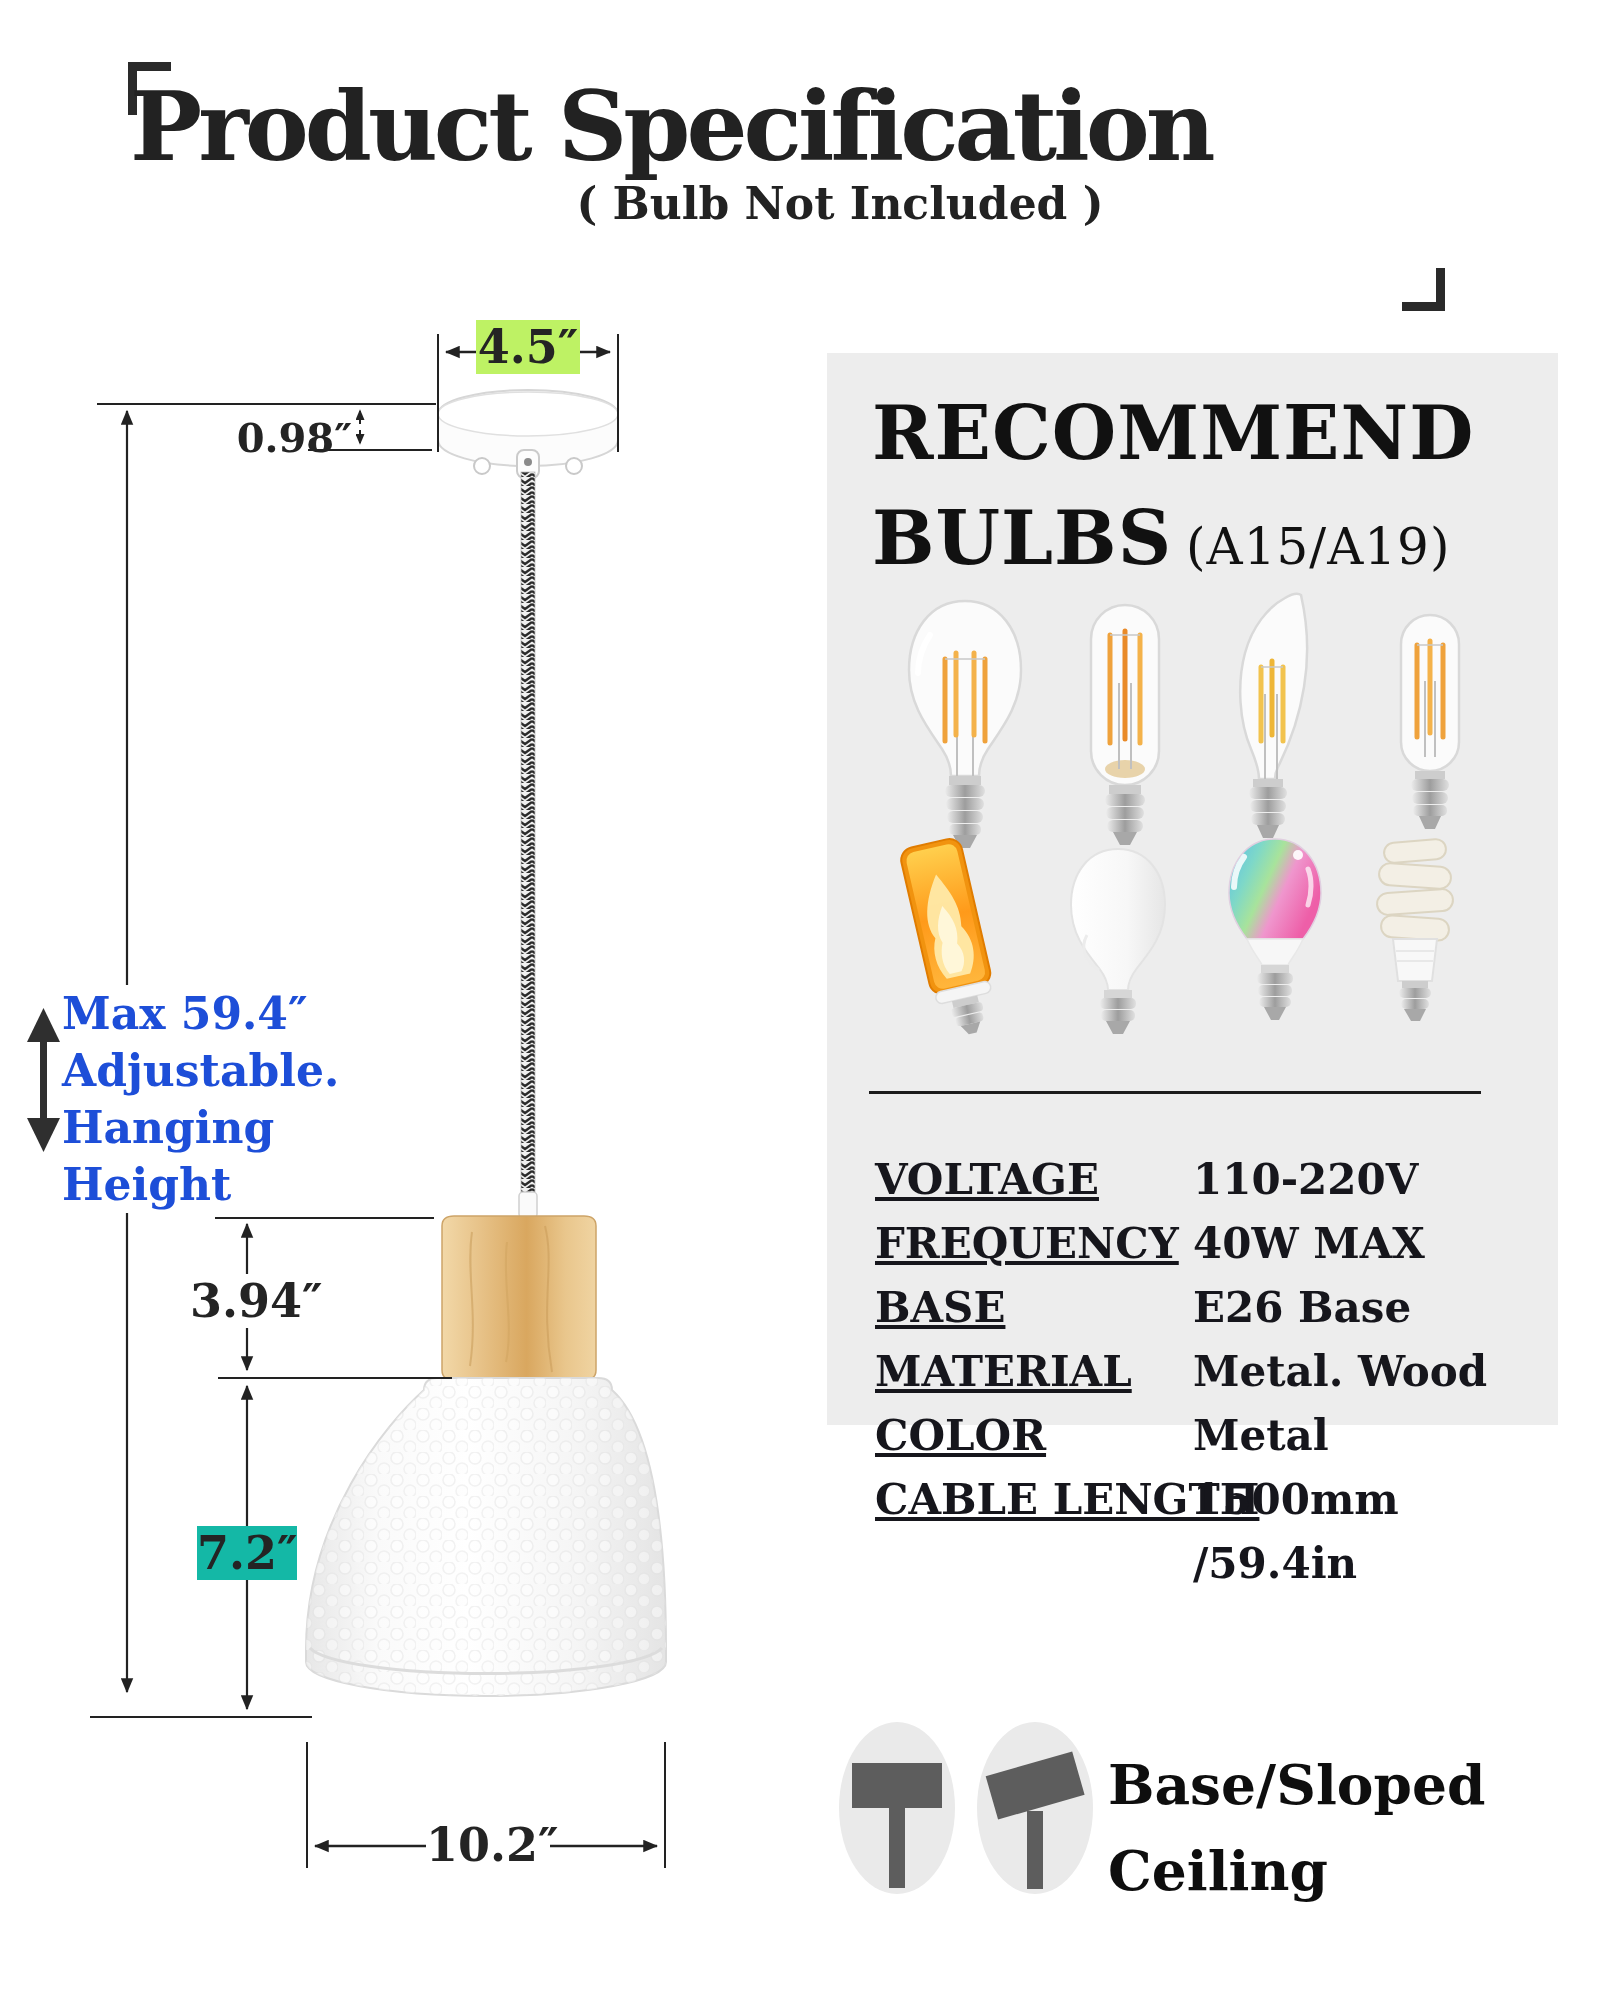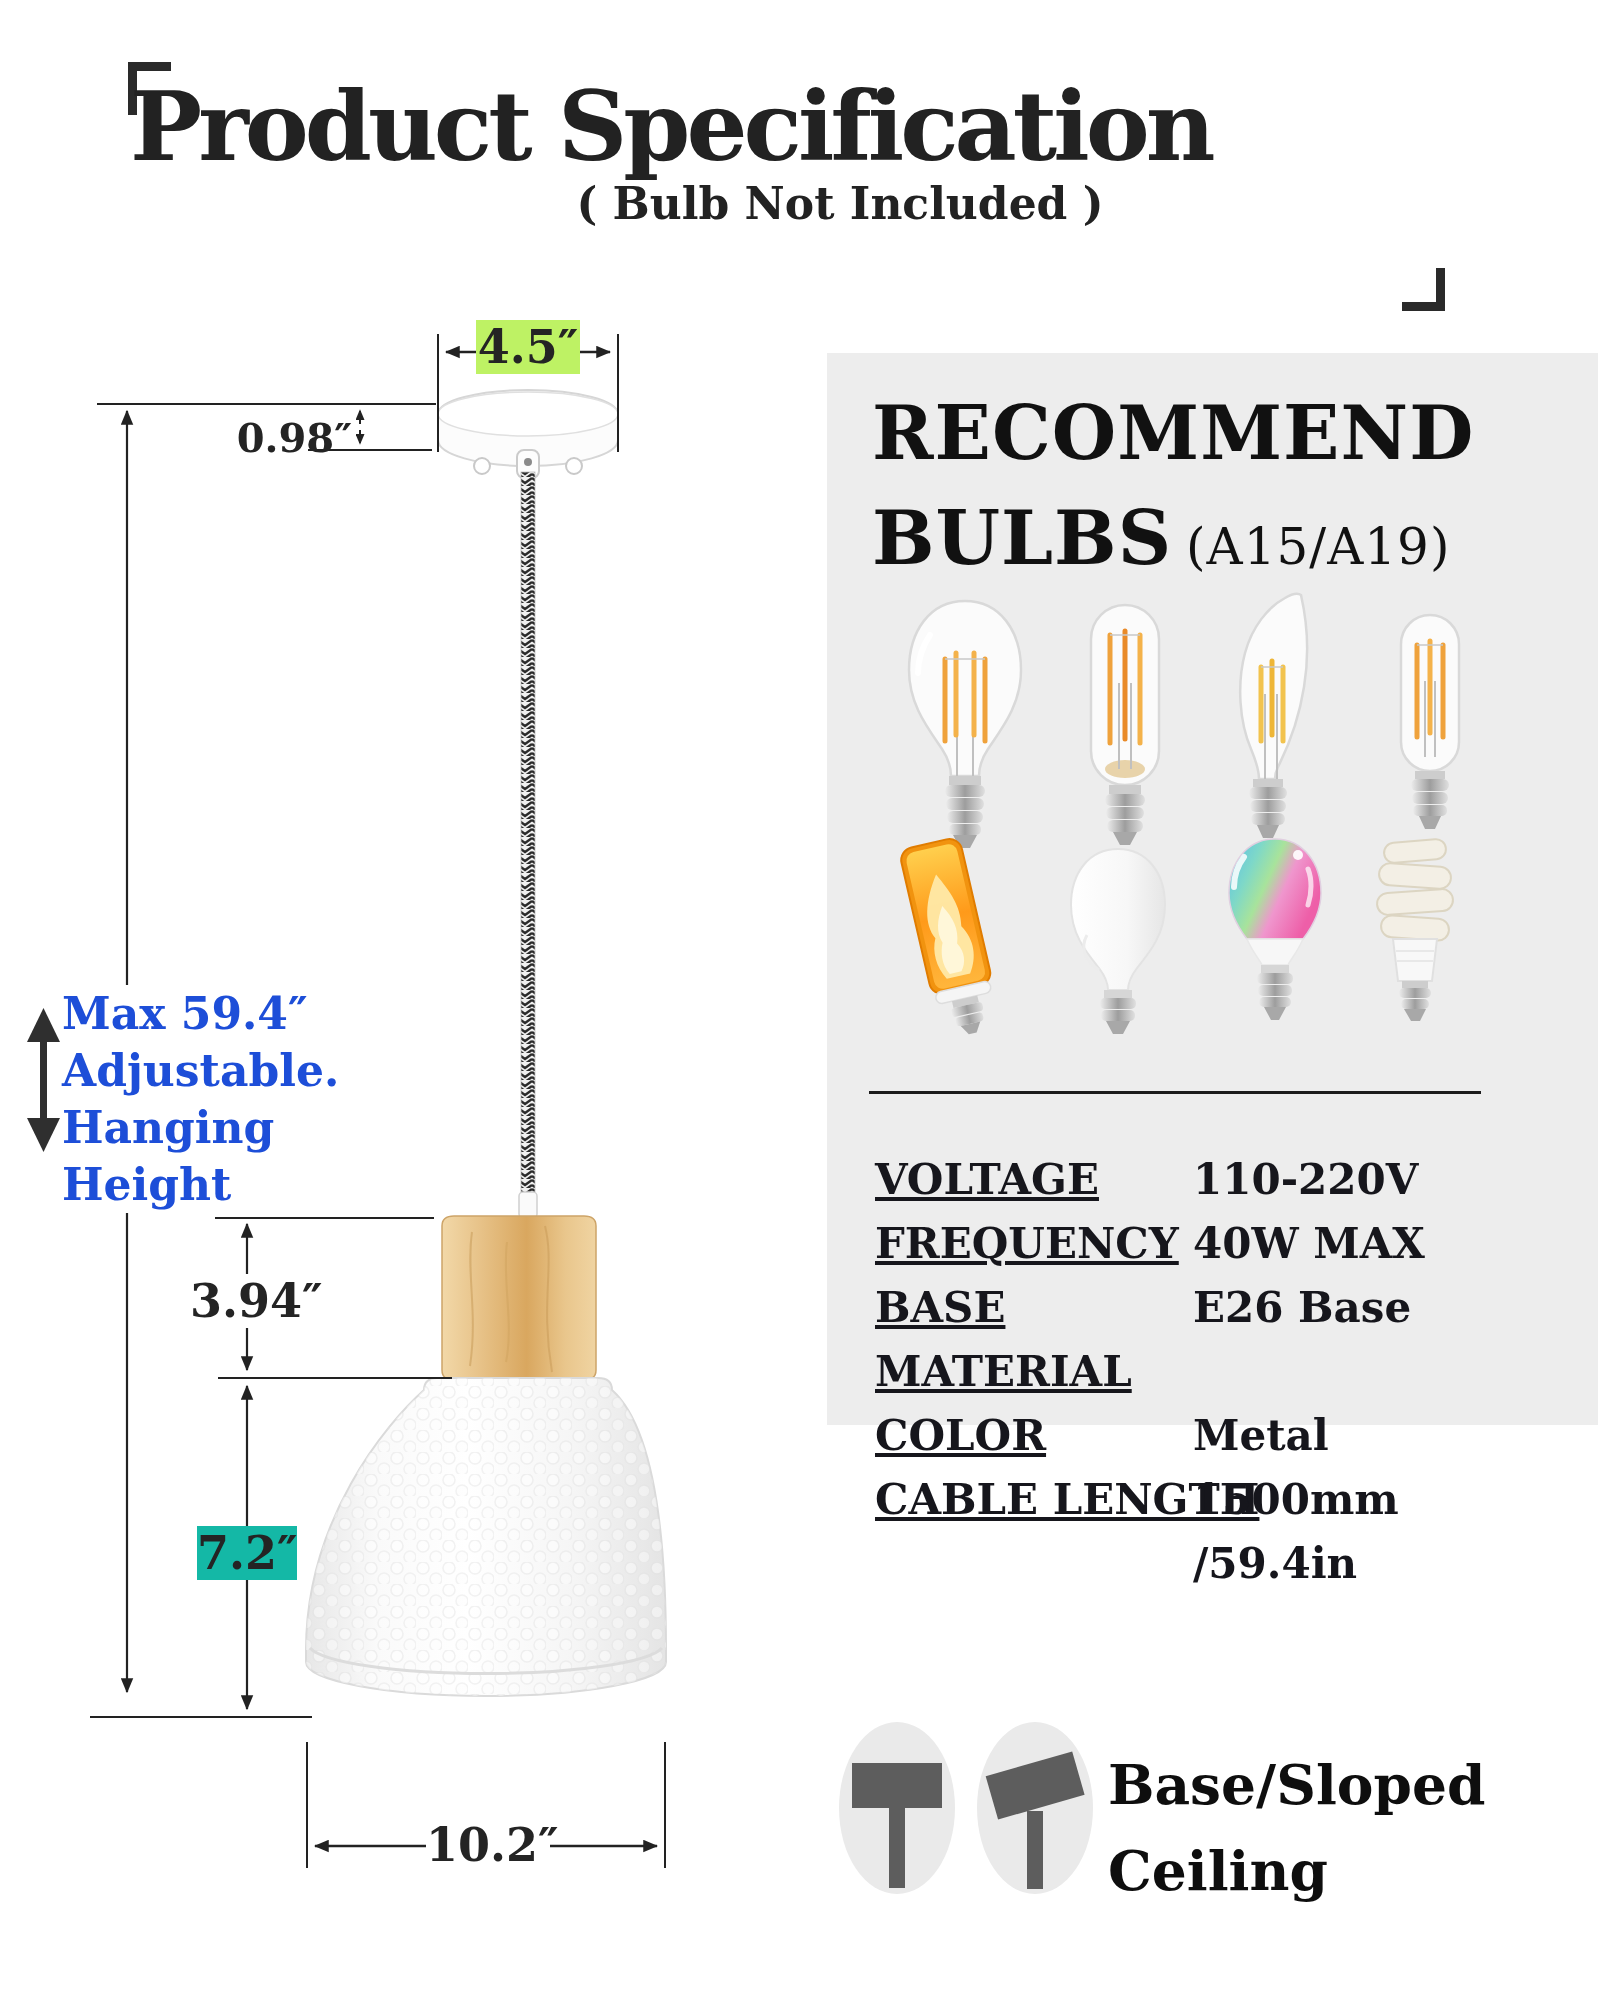--- a/index.html
+++ b/index.html
@@ -16,21 +16,21 @@
   
   .dim{position:absolute;font-weight:700;color:#242424;white-space:nowrap;}
   .dim-45{left:476px;top:320px;width:104px;text-align:center;font-size:46px;background:#bef264;}
   .dim-098{left:228px;top:403px;width:124px;text-align:right;font-size:40px;line-height:46px;margin-top:12px;}
   .dim-394{left:190px;top:1274px;width:114px;text-align:center;font-size:46px;background:#fff;}
   .dim-72{left:197px;top:1526px;width:100px;text-align:center;font-size:46px;background:#14b8a6;}
   .dim-102{left:426px;top:1818px;width:124px;text-align:center;font-size:46px;background:#fff;}
   .hang-note{position:absolute;left:62px;top:985px;width:372px;background:#ffffff;font-size:44px;line-height:57px;font-weight:700;color:#1d4ed8;}
 
   
-  .panel{position:absolute;left:827px;top:353px;width:731px;height:1072px;background:#ededed;padding-left:40px;}
+  .panel{position:absolute;left:827px;top:353px;width:731px;height:1072px;background:#ededed;}
   .panel-title{position:absolute;left:45px;top:38px;line-height:84px;color:#111;}
   .panel-title .big{font-size:74px;font-weight:700;letter-spacing:1px;}
   .panel-title .suffix{font-size:50px;font-weight:400;letter-spacing:1px;margin-left:14px;}
   .bulb{position:absolute;}
   .divider{position:absolute;left:42px;top:738px;width:612px;height:0;border-top:3px solid #1c1c1c;}
   .spec-table{position:absolute;left:48px;top:795px;width:668px;}
   .spec-row{display:flex;height:64px;line-height:64px;font-size:42px;font-weight:700;color:#16161c;}
   .spec-label{width:318px;white-space:nowrap;text-decoration:underline;}
   .spec-value{flex:1;white-space:nowrap;}
 
@@ -378,20 +378,21 @@
       <div class="spec-row">
         <div class="spec-label">FREQUENCY</div>
         <div class="spec-value">40W MAX</div>
       </div>
       <div class="spec-row">
         <div class="spec-label">BASE</div>
         <div class="spec-value">E26 Base</div>
       </div>
       <div class="spec-row">
         <div class="spec-label">MATERIAL</div>
+        <div class="spec-value">Metal. Wood</div>
       </div>
       <div class="spec-row">
         <div class="spec-label">COLOR</div>
         <div class="spec-value">Metal</div>
       </div>
       <div class="spec-row">
         <div class="spec-label">CABLE LENGTH</div>
         <div class="spec-value">1500mm</div>
       </div>
       <div class="spec-row">

